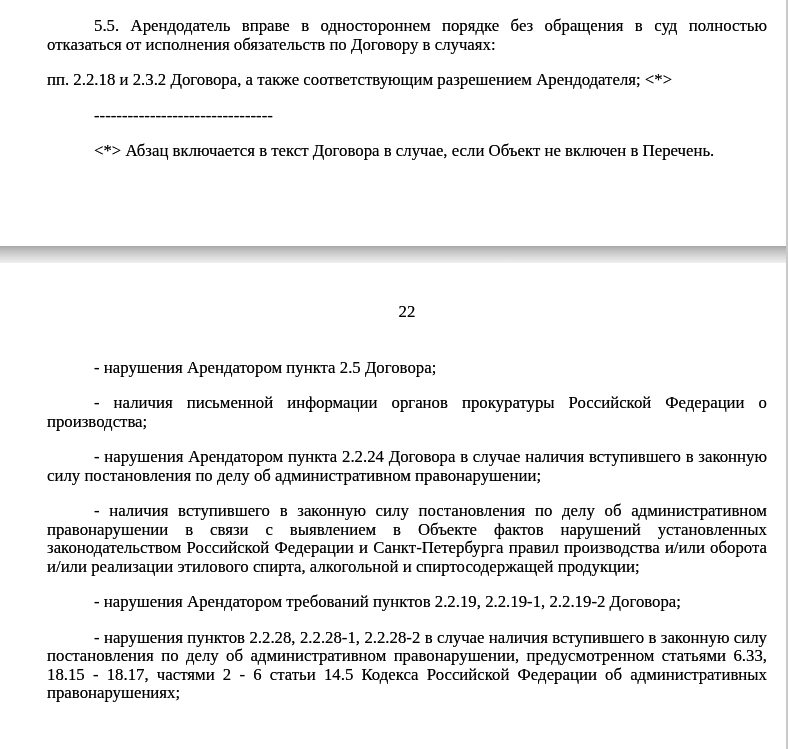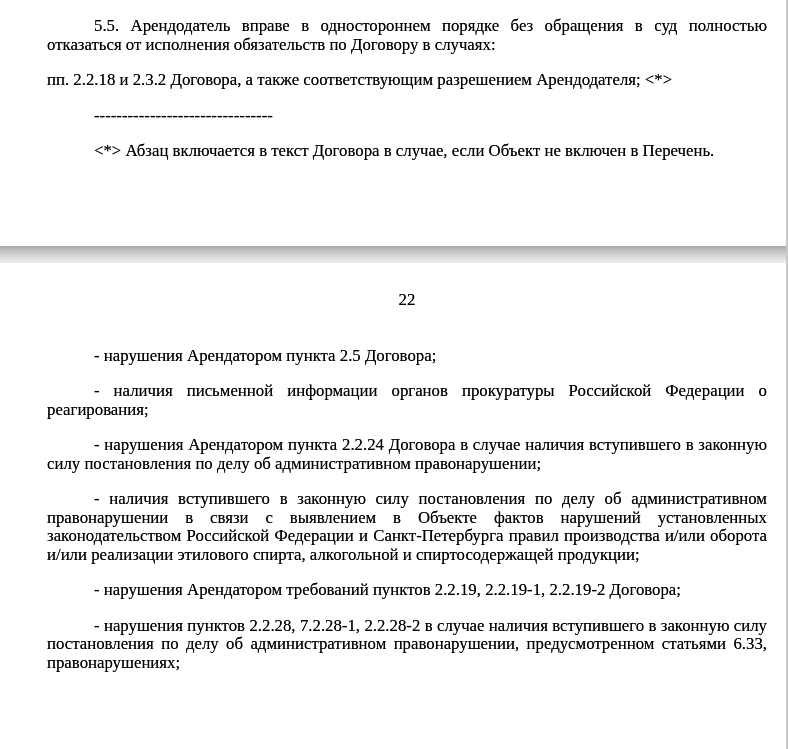--- a/index.html
+++ b/index.html
@@ -21,21 +21,21 @@
   }
   .page {
     background: var(--page-bg, #ffffff);
     padding-left: 47px;
     padding-right: 19px;
     font-size: 16.8px;
     line-height: 18.5px;
     text-shadow: 0 0 0.3px rgba(0,0,0,0.65);
   }
   .page.first  { height: 246px; padding-top: 17px; }
-  .page.second { height: 486px; padding-top: 28px; }
+  .page.second { height: 486px; padding-top: 40px; }
   .page-break-gap {
     height: 17px;
     width: 100%;
     background: linear-gradient(to bottom, #a6a6a6 0%, #c3c3c3 30%, #dcdcdc 68%, #efefef 100%);
   }
   .page-number {
     text-align: center;
     margin-bottom: 37px;
   }
   .para { margin-bottom: 17px; }
@@ -68,34 +68,35 @@
       </div>
     </div>
     <div class="page-break-gap"></div>
     <div class="page second">
       <div class="page-number">22</div>
       <div class="para">
         <div class="line first last">- нарушения Арендатором пункта 2.5 Договора;</div>
       </div>
       <div class="para">
         <div class="line first">- наличия письменной информации органов прокуратуры Российской Федерации о</div>
-        <div class="line last">реагирования;</div>
+        <div class="line last">производства;</div>
       </div>
       <div class="para">
         <div class="line first">- нарушения Арендатором пункта 2.2.24 Договора в случае наличия вступившего в законную</div>
         <div class="line last">силу постановления по делу об административном правонарушении;</div>
       </div>
       <div class="para">
         <div class="line first">- наличия вступившего в законную силу постановления по делу об административном</div>
         <div class="line">правонарушении в связи с выявлением в Объекте фактов нарушений установленных</div>
         <div class="line">законодательством Российской Федерации и Санкт-Петербурга правил производства и/или оборота</div>
         <div class="line last">и/или реализации этилового спирта, алкогольной и спиртосодержащей продукции;</div>
       </div>
       <div class="para">
         <div class="line first last">- нарушения Арендатором требований пунктов 2.2.19, 2.2.19-1, 2.2.19-2 Договора;</div>
       </div>
       <div class="para">
-        <div class="line first">- нарушения пунктов 2.2.28, 7.2.28-1, 2.2.28-2 в случае наличия вступившего в законную силу</div>
+        <div class="line first">- нарушения пунктов 2.2.28, 2.2.28-1, 2.2.28-2 в случае наличия вступившего в законную силу</div>
         <div class="line">постановления по делу об административном правонарушении, предусмотренном статьями 6.33,</div>
+        <div class="line">18.15 - 18.17, частями 2 - 6 статьи 14.5 Кодекса Российской Федерации об административных</div>
         <div class="line last">правонарушениях;</div>
       </div>
     </div>
   </div>
 
 </body></html>

